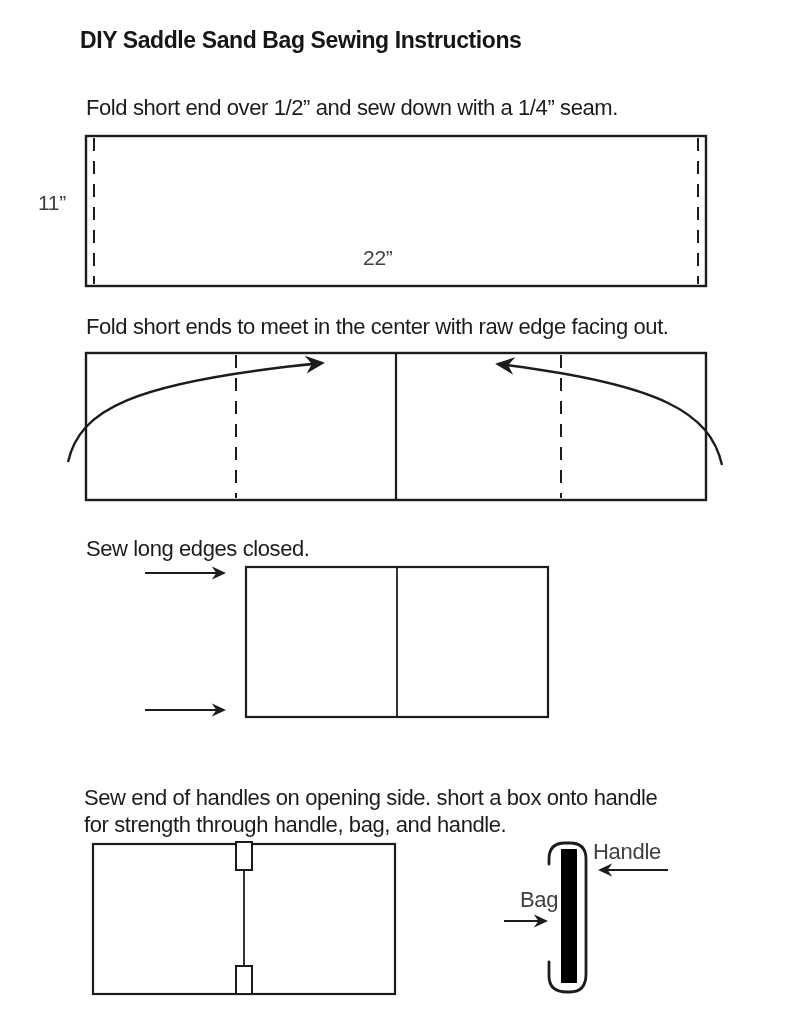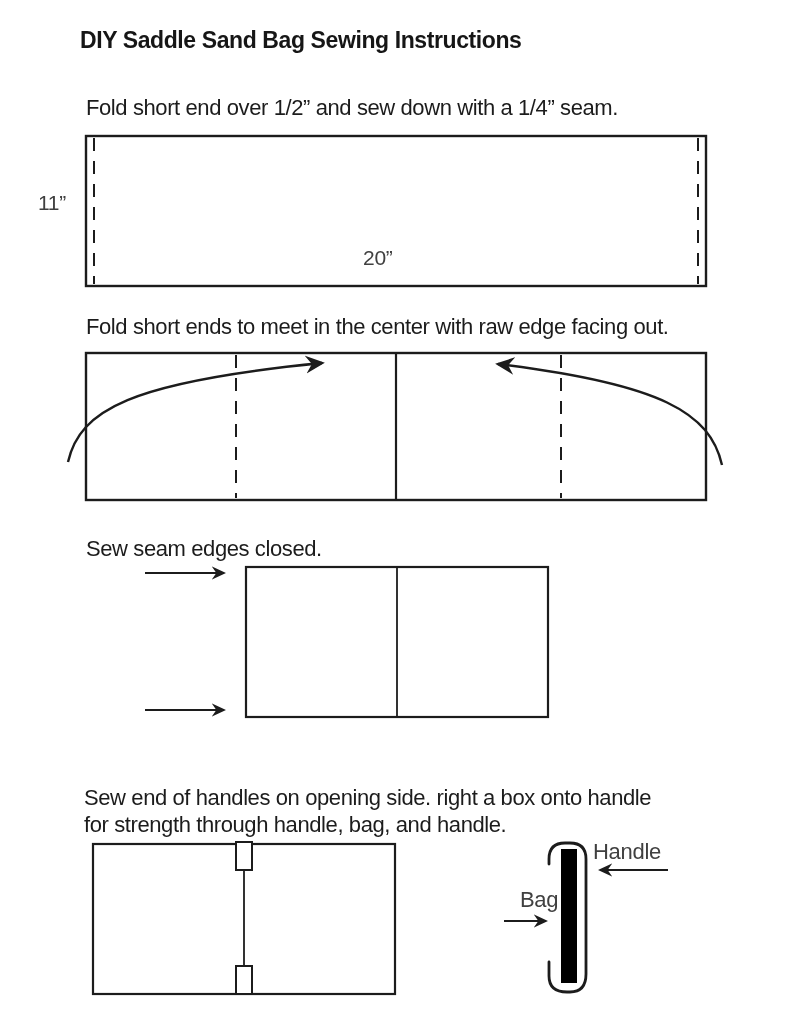--- a/index.html
+++ b/index.html
@@ -95,26 +95,26 @@
       <rect x="561" y="849" width="16" height="134" fill="#000000"></rect>
       <line x1="668" y1="870" x2="600" y2="870" stroke="#1c1c1c" stroke-width="1.8" marker-end="url(#ah)"></line>
       <line x1="504" y1="921" x2="546" y2="921" stroke="#1c1c1c" stroke-width="1.8" marker-end="url(#ah)"></line>
     </g>
   </svg>
 
   <h1 class="title">DIY Saddle Sand Bag Sewing Instructions</h1>
 
   <div class="txt step1-text">Fold short end over 1/2” and sew down with a 1/4” seam.</div>
   <div class="dim h-label">11”</div>
-  <div class="dim w-label">20”</div>
+  <div class="dim w-label">22”</div>
 
   <div class="txt step2-text">Fold short ends to meet in the center with raw edge facing out.</div>
 
-  <div class="txt step3-text">Sew seam edges closed.</div>
+  <div class="txt step3-text">Sew long edges closed.</div>
 
 
-  <div class="txt step5-line1">Sew end of handles on opening side. right a box onto handle</div>
+  <div class="txt step5-line1">Sew end of handles on opening side. short a box onto handle</div>
   <div class="txt step5-line2">for strength through handle, bag, and handle.</div>
 
   <div class="dim handle-label">Handle</div>
   <div class="dim bag-label">Bag</div>
 
 </div>
 
 </body></html>

